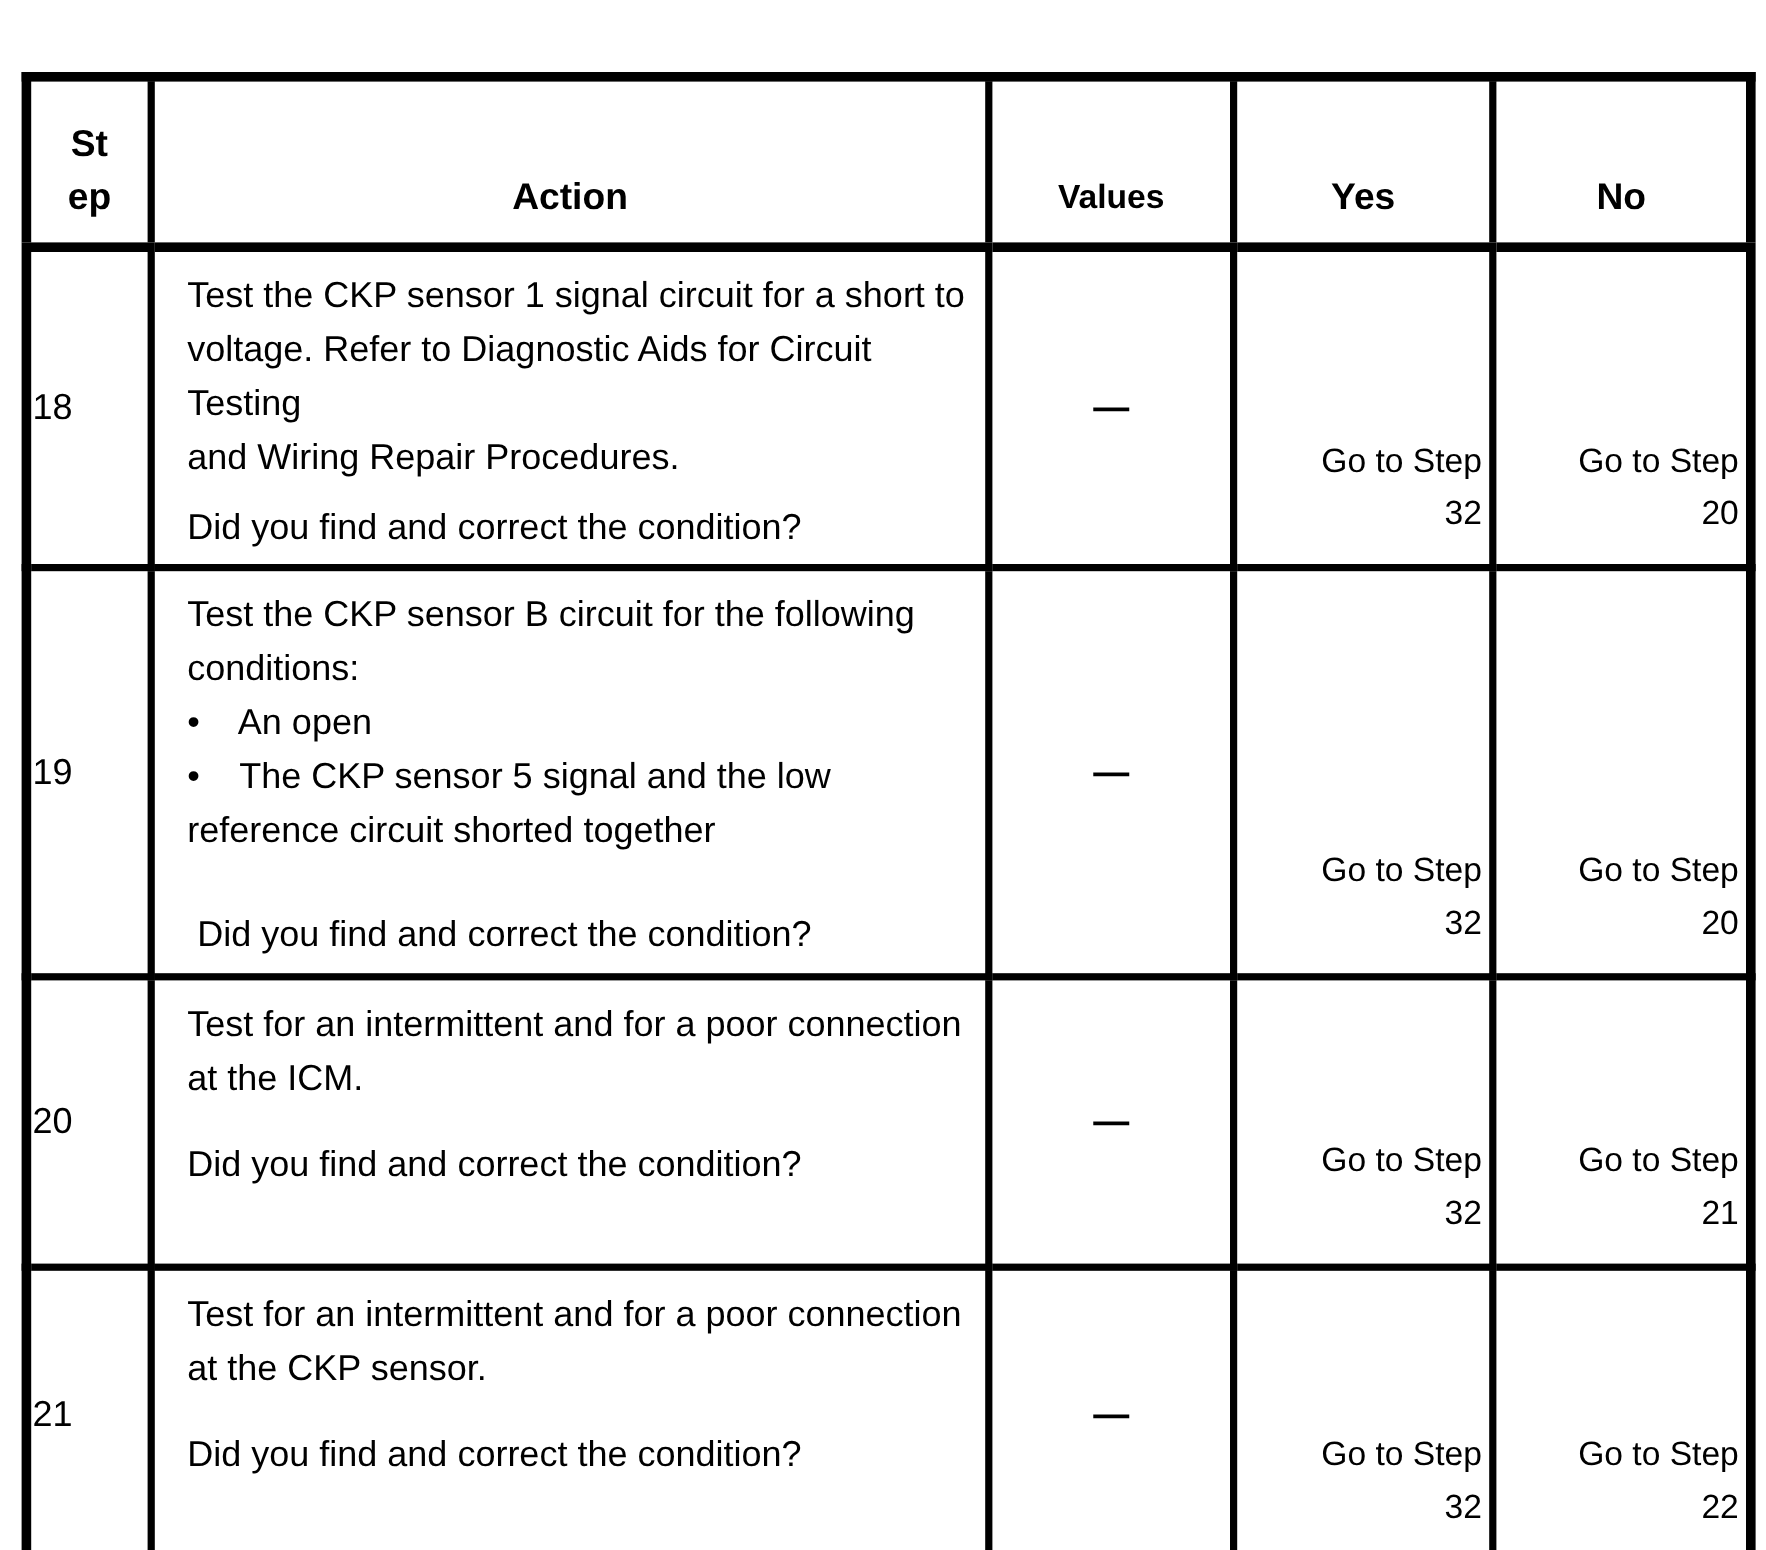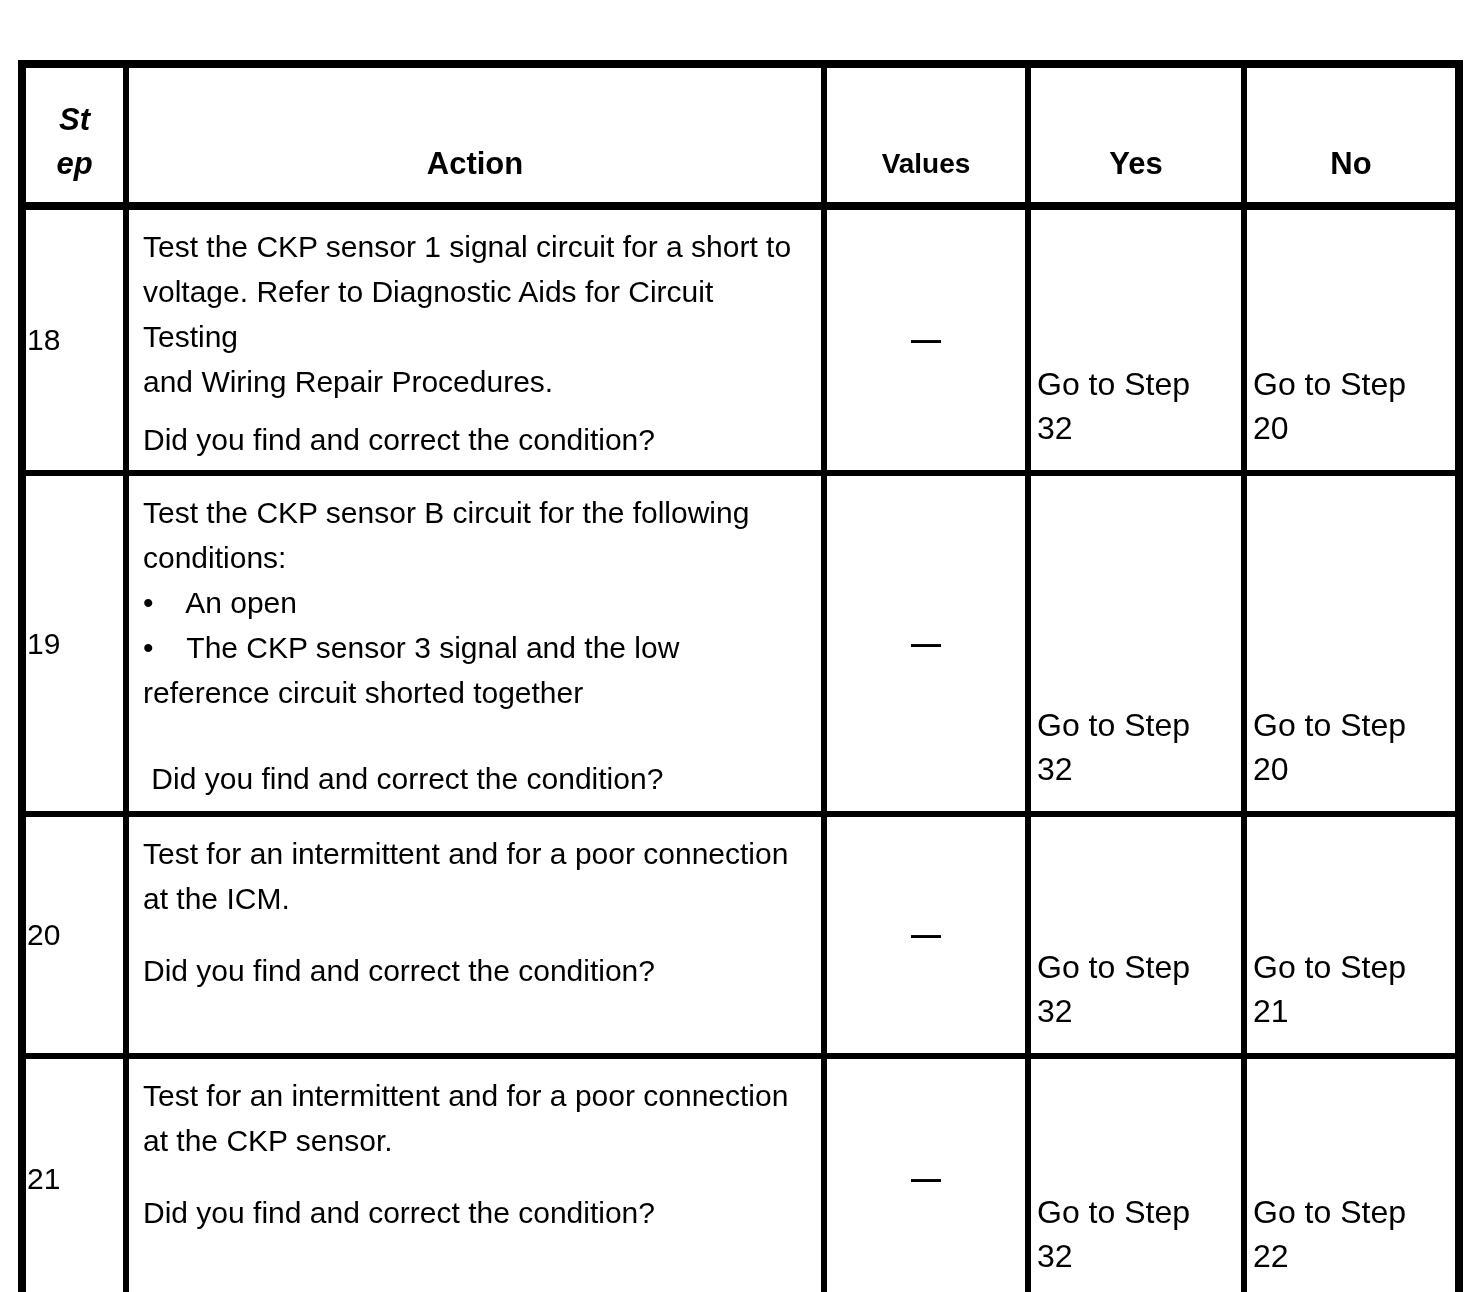--- a/index.html
+++ b/index.html
@@ -54,51 +54,52 @@
     text-align: center;
     font-weight: bold;
     font-size: 31px;
     line-height: 44px;
     padding: 0 4px 16px 4px;
   }
   th.hdr-values {
     font-weight: bold;
     font-size: 28px;
   }
-  .hdr-line { display: block; font-style: italic; }
+  .hdr-line { display: block; }
 
   td.cell-step {
     text-align: left;
     vertical-align: middle;
     font-size: 30px;
     font-weight: normal;
   }
   td.cell-action {
     vertical-align: top;
     font-size: 30px;
     line-height: 45px;
     padding: 14px 12px 8px 14px;
   }
   .action-line, .question-line {
     white-space: pre-wrap;
+    margin-left: 13px;
   }
   .question-line.q-gap-sm { margin-top: 13px; }
   .question-line.q-gap-md { margin-top: 27px; }
   .question-line.q-gap-lg { margin-top: 41px; }
 
   td.cell-values {
     text-align: center;
     vertical-align: middle;
     font-size: 30px;
     font-weight: bold;
   }
   td.cell-goto {
-    text-align: left;
+    text-align: right;
     vertical-align: bottom;
-    font-size: 32px;
+    font-size: 28px;
     line-height: 44px;
     padding: 0 6px 20px 6px;
   }
   .goto-line { display: block; }
 </style>
 </head>
 <body>
 
 <div class="page">
   <table class="diag">
@@ -141,21 +142,21 @@
           <span class="goto-line">20</span>
         </td>
       </tr>
 
       <tr class="r-19">
         <td class="cell-step">19</td>
         <td class="cell-action">
           <div class="action-line">Test the CKP sensor B circuit for the following</div>
           <div class="action-line">conditions:</div>
           <div class="action-line">•    An open</div>
-          <div class="action-line">•    The CKP sensor 3 signal and the low</div>
+          <div class="action-line">•    The CKP sensor 5 signal and the low</div>
           <div class="action-line">reference circuit shorted together</div>
           <div class="question-line q-gap-lg"> Did you find and correct the condition?</div>
         </td>
         <td class="cell-values">—</td>
         <td class="cell-goto">
           <span class="goto-line">Go to Step</span>
           <span class="goto-line">32</span>
         </td>
         <td class="cell-goto">
           <span class="goto-line">Go to Step</span>

